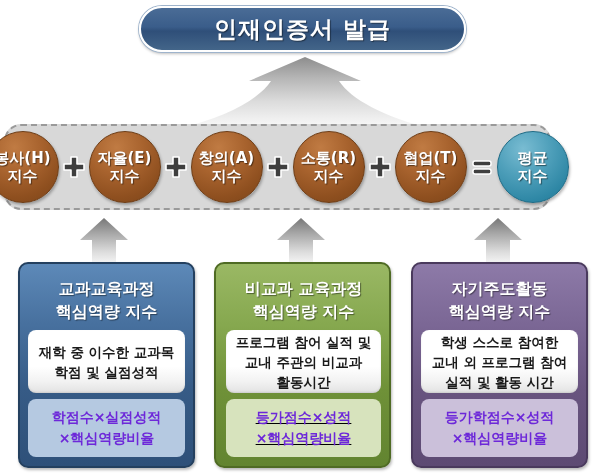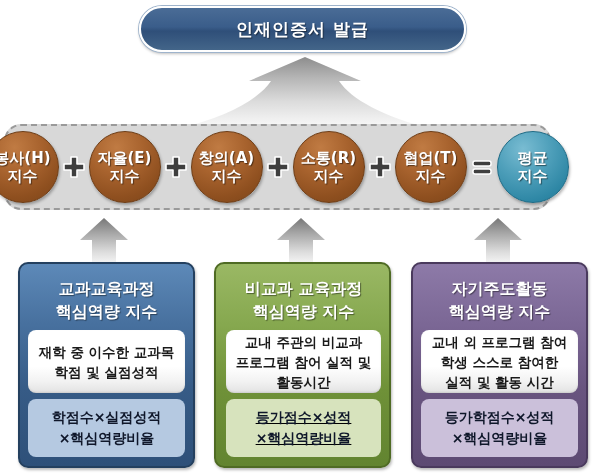--- a/index.html
+++ b/index.html
@@ -27,21 +27,21 @@
     background: linear-gradient(180deg, #4a6c96 0%, #3a5d8a 45%, #2f4f79 55%, #436589 100%);
     border: 2px solid #ffffff;
     box-shadow: 0 0 0 1px #9fb4cc, 0 2px 3px rgba(0,0,0,0.25);
     display: flex;
     align-items: center;
     justify-content: center;
     box-sizing: border-box;
   }
   .title-pill-text {
     color: #ffffff;
-    font-size: 17px;
+    font-size: 23px;
     font-weight: bold;
     letter-spacing: 1px;
     text-shadow: 1px 1px 1px rgba(0,0,0,0.45);
     white-space: nowrap;
   }
 
   
   .big-arrow {
     position: absolute;
     left: 175px;
@@ -193,21 +193,21 @@
     border-radius: 8px;
     display: flex;
     flex-direction: column;
     align-items: center;
     justify-content: center;
   }
   .card1 .card-footer { background: #b5c9e1; }
   .card2 .card-footer { background: #d7e3bd; text-decoration: underline; }
   .card3 .card-footer { background: #cbc0da; }
   .card-footer .fline {
-    color: #0f172a;
+    color: #6d28d9;
     font-size: 14px;
     font-weight: bold;
     line-height: 21px;
     white-space: nowrap;
   }
 </style>
 </head>
 <body>
 
 <div class="title-pill">
@@ -334,37 +334,37 @@
     <span class="fline">×핵심역량비율</span>
   </div>
 </div>
 
 <div class="card card2">
   <div class="card-header">
     <span class="hline">비교과 교육과정</span>
     <span class="hline">핵심역량 지수</span>
   </div>
   <div class="card-body">
+    <span class="bline">프로그램 참어 실적 및</span>
     <span class="bline">교내 주관의 비교과</span>
-    <span class="bline">프로그램 참어 실적 및</span>
     <span class="bline">활동시간</span>
   </div>
   <div class="card-footer">
     <span class="fline">등가점수×성적</span>
     <span class="fline">×핵심역량비율</span>
   </div>
 </div>
 
 <div class="card card3">
   <div class="card-header">
     <span class="hline">자기주도활동</span>
     <span class="hline">핵심역량 지수</span>
   </div>
   <div class="card-body">
+    <span class="bline">학생 스스로 참여한</span>
     <span class="bline">교내 외 프로그램 참여</span>
-    <span class="bline">학생 스스로 참여한</span>
     <span class="bline">실적 및 활동 시간</span>
   </div>
   <div class="card-footer">
     <span class="fline">등가학점수×성적</span>
     <span class="fline">×핵심역량비율</span>
   </div>
 </div>
 
 </body></html>

